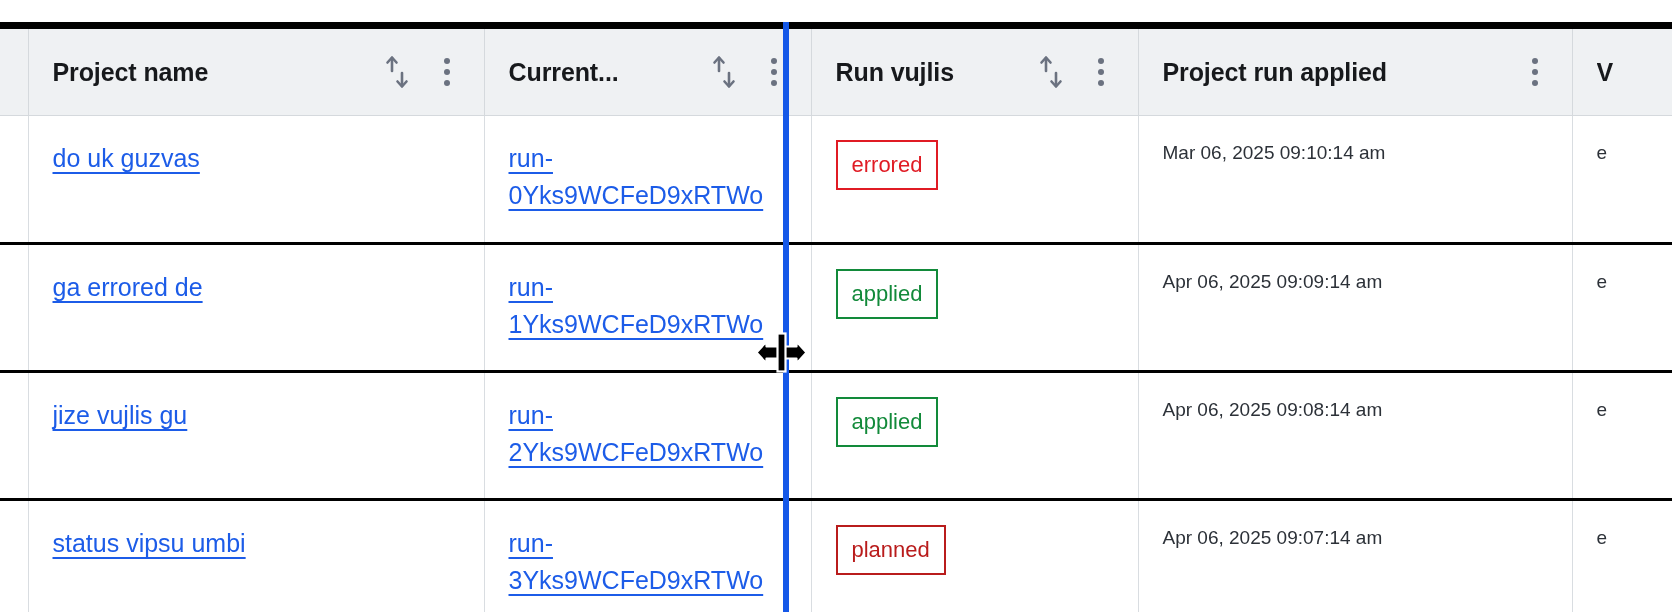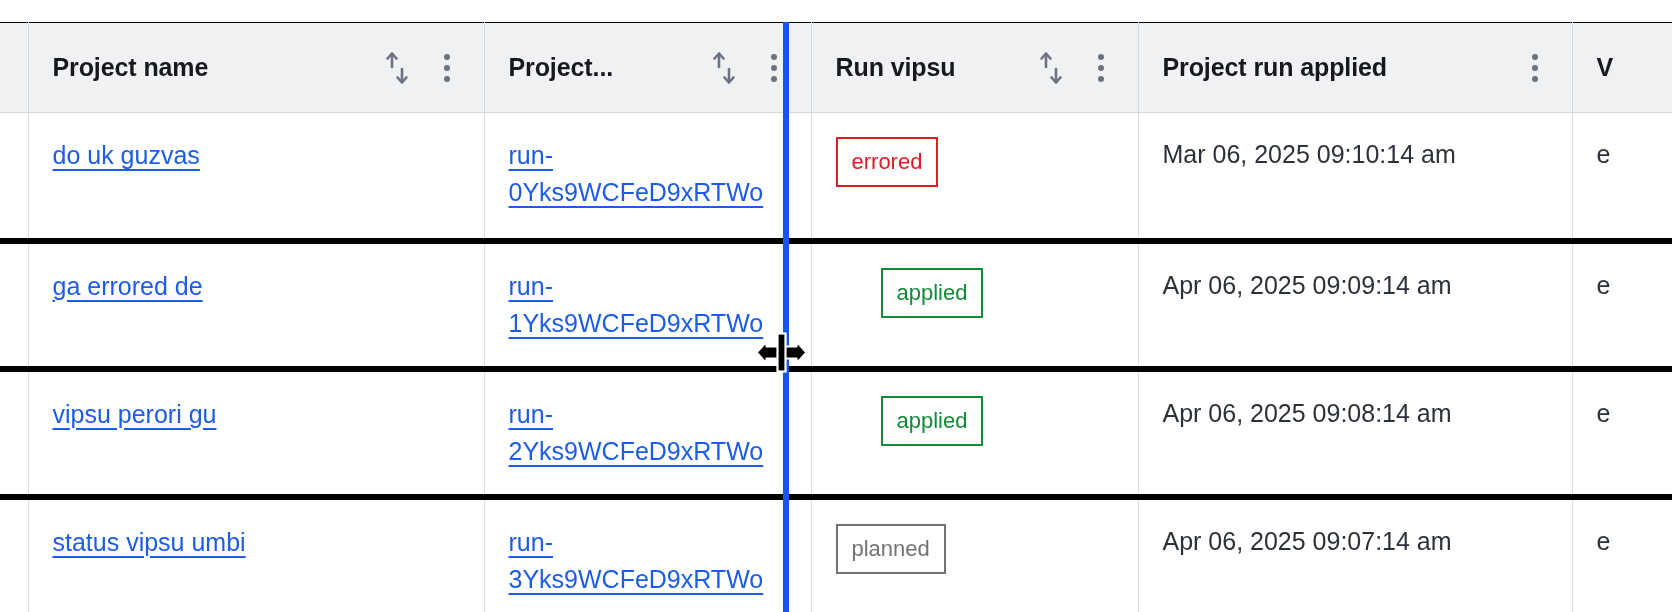--- a/index.html
+++ b/index.html
@@ -24,21 +24,21 @@
   col.c-run   { width: 327px; }
   col.c-stat  { width: 327px; }
   col.c-appl  { width: 434px; }
   col.c-next  { width: 130px; }
 
   thead th {
     background: #eff1f3;
     height: 90px;
     border-right: 1px solid #d5d9dd;
     border-bottom: 1px solid #d5d9dd;
-    border-top: 1px solid #000000;
+    border-top: 7px solid #000000;
     padding: 0 24px;
     vertical-align: middle;
   }
   thead th.sel { padding:0; border-right:1px solid #d5d9dd; }
   .th-inner {
     display:flex; align-items:center; width:100%;
   }
   .th-label {
     font-size: 25px;
     font-weight: 700;
@@ -49,61 +49,61 @@
     letter-spacing: -0.1px;
   }
   .th-spacer { flex: 1 1 auto; min-width: 18px; }
   .sort-icon { flex: 0 0 auto; width: 30px; height: 40px; margin-left: 10px; }
   .kebab { flex: 0 0 auto; width: 26px; height: 40px; margin-left: 22px;
            display:flex; flex-direction:column; align-items:center; justify-content:center; gap:5px; }
   .kebab span { display:block; width:6px; height:6px; border-radius:50%; background:#6b7280; }
 
   tbody td {
     border-right: 1px solid #d9dde1;
-    border-bottom: 6px solid #000000;
+    border-bottom: 3px solid #000000;
     padding: 24px 24px 0 24px;
     vertical-align: top;
     height: 128px;
     background:#ffffff;
   }
   tbody td.sel { padding:0; }
   tbody tr.last td { border-bottom: none; }
 
   a.cell-link {
     font-size: 25px;
     color: #1a56db;
     color: #1c5ce8;
     text-decoration: underline;
     text-underline-offset: 5px;
     text-decoration-thickness: 2px;
     line-height: 1.48;
     word-break: break-word;
     display:inline-block;
   }
   .ts {
-    font-size: 25px;
+    font-size: 19px;
     color: #2c3138;
     white-space: nowrap;
     line-height: 1.4;
   }
   .clip { overflow:hidden; }
 
   .badge {
     display:inline-block;
     font-size: 22px;
     line-height: 1;
     padding: 12px 14px;
     border-radius: 0;
     border: 2px solid currentColor;
     background: #ffffff;
     white-space: nowrap;
   }
   .badge.errored { color: #e01b24; }
-  .badge.applied { color: #128a3a; margin-left: 45px; }
-  .badge.planned { color: #737373; }
+  .badge.applied { color: #128a3a; }
+  .badge.planned { color: #b91c1c; }
 
   
   .resize-line {
     position: absolute;
     top: 22px;
     left: 783px;
     width: 6px;
     height: 590px;
     background: #1558e8;
     z-index: 40;
@@ -157,21 +157,21 @@
             <span class="kebab">
               <span></span>
               <span></span>
               <span></span>
             </span>
           </div>
         </th>
 
         <th>
           <div class="th-inner">
-            <span class="th-label">Project...</span>
+            <span class="th-label">Current...</span>
             <span class="th-spacer"></span>
             <span class="sort-icon">
               <svg viewBox="0 0 30 40" width="30" height="40" aria-hidden="true">
                 <g stroke="#6b7280" stroke-width="2.6" fill="none" stroke-linecap="round" stroke-linejoin="round">
                   <path d="M10 19 V6"></path>
                     <path d="M5.5 10.5 L10 5.5 L14.5 10.5"></path>
                   <path d="M20 21 V34"></path>
                     <path d="M15.5 29.5 L20 34.5 L24.5 29.5"></path>
                 </g>
               </svg>
@@ -179,21 +179,21 @@
             <span class="kebab">
               <span></span>
               <span></span>
               <span></span>
             </span>
           </div>
         </th>
 
         <th>
           <div class="th-inner">
-            <span class="th-label">Run vipsu</span>
+            <span class="th-label">Run vujlis</span>
             <span class="th-spacer"></span>
             <span class="sort-icon">
               <svg viewBox="0 0 30 40" width="30" height="40" aria-hidden="true">
                 <g stroke="#6b7280" stroke-width="2.6" fill="none" stroke-linecap="round" stroke-linejoin="round">
                   <path d="M10 19 V6"></path>
                     <path d="M5.5 10.5 L10 5.5 L14.5 10.5"></path>
                   <path d="M20 21 V34"></path>
                     <path d="M15.5 29.5 L20 34.5 L24.5 29.5"></path>
                 </g>
               </svg>
@@ -261,21 +261,21 @@
           <span class="ts">Apr 06, 2025 09:09:14 am</span>
         </td>
         <td class="clip">
           <span class="ts">e</span>
         </td>
       </tr>
 
       <tr>
         <td class="sel"></td>
         <td>
-          <a class="cell-link" href="#">vipsu perori gu</a>
+          <a class="cell-link" href="#">jize vujlis gu</a>
         </td>
         <td>
           <a class="cell-link" href="#">run-2Yks9WCFeD9xRTWo</a>
         </td>
         <td>
           <span class="badge applied">applied</span>
         </td>
         <td>
           <span class="ts">Apr 06, 2025 09:08:14 am</span>
         </td>

